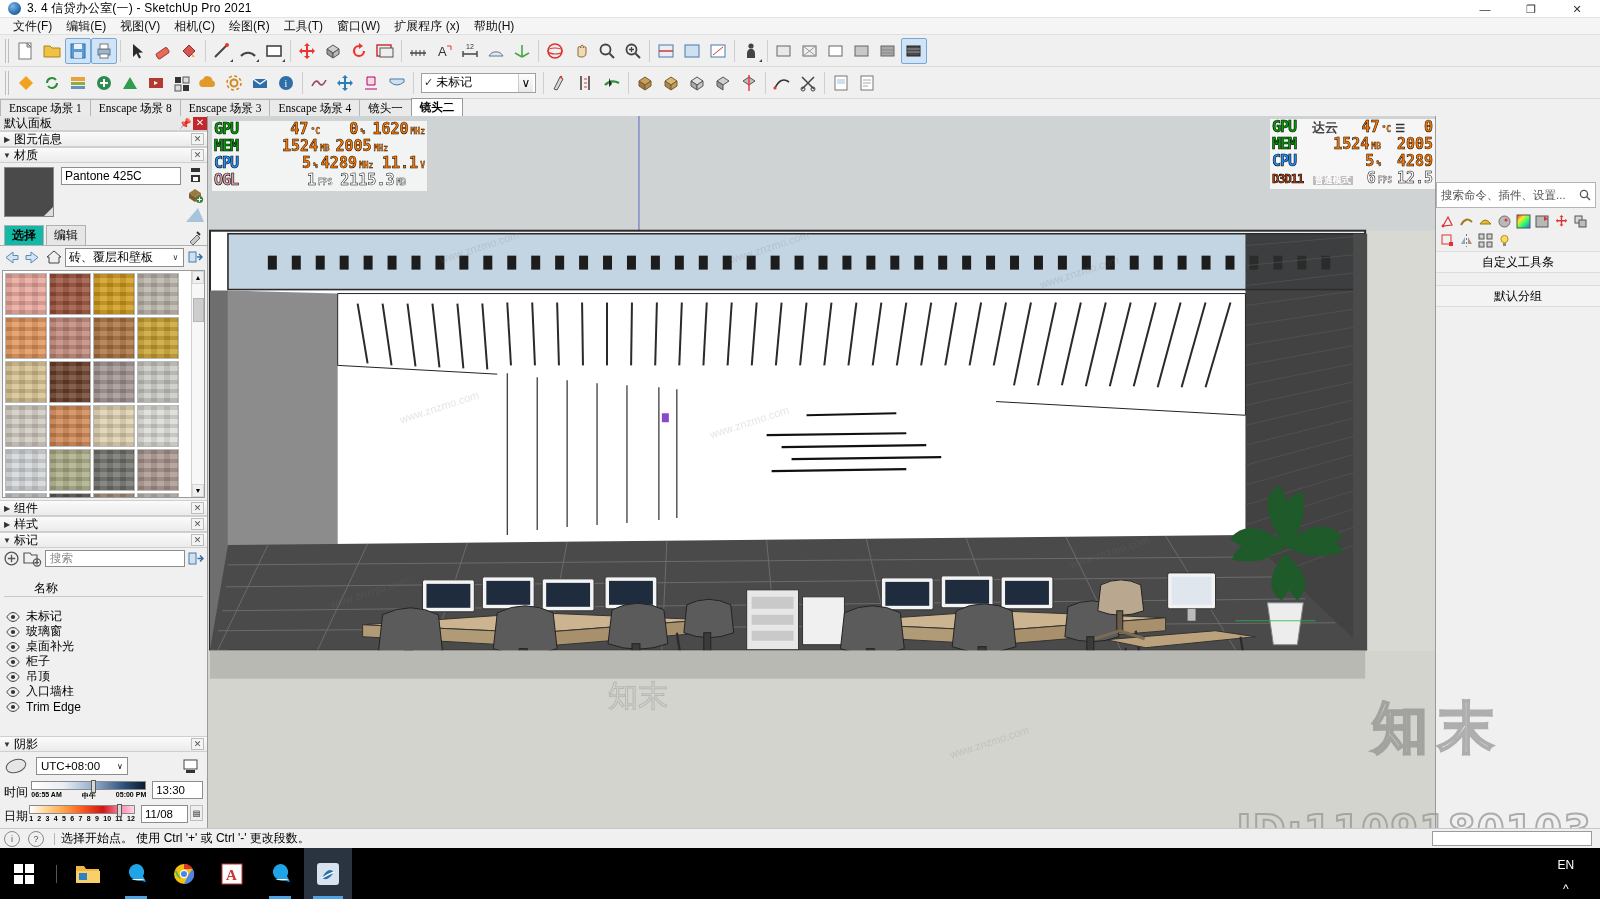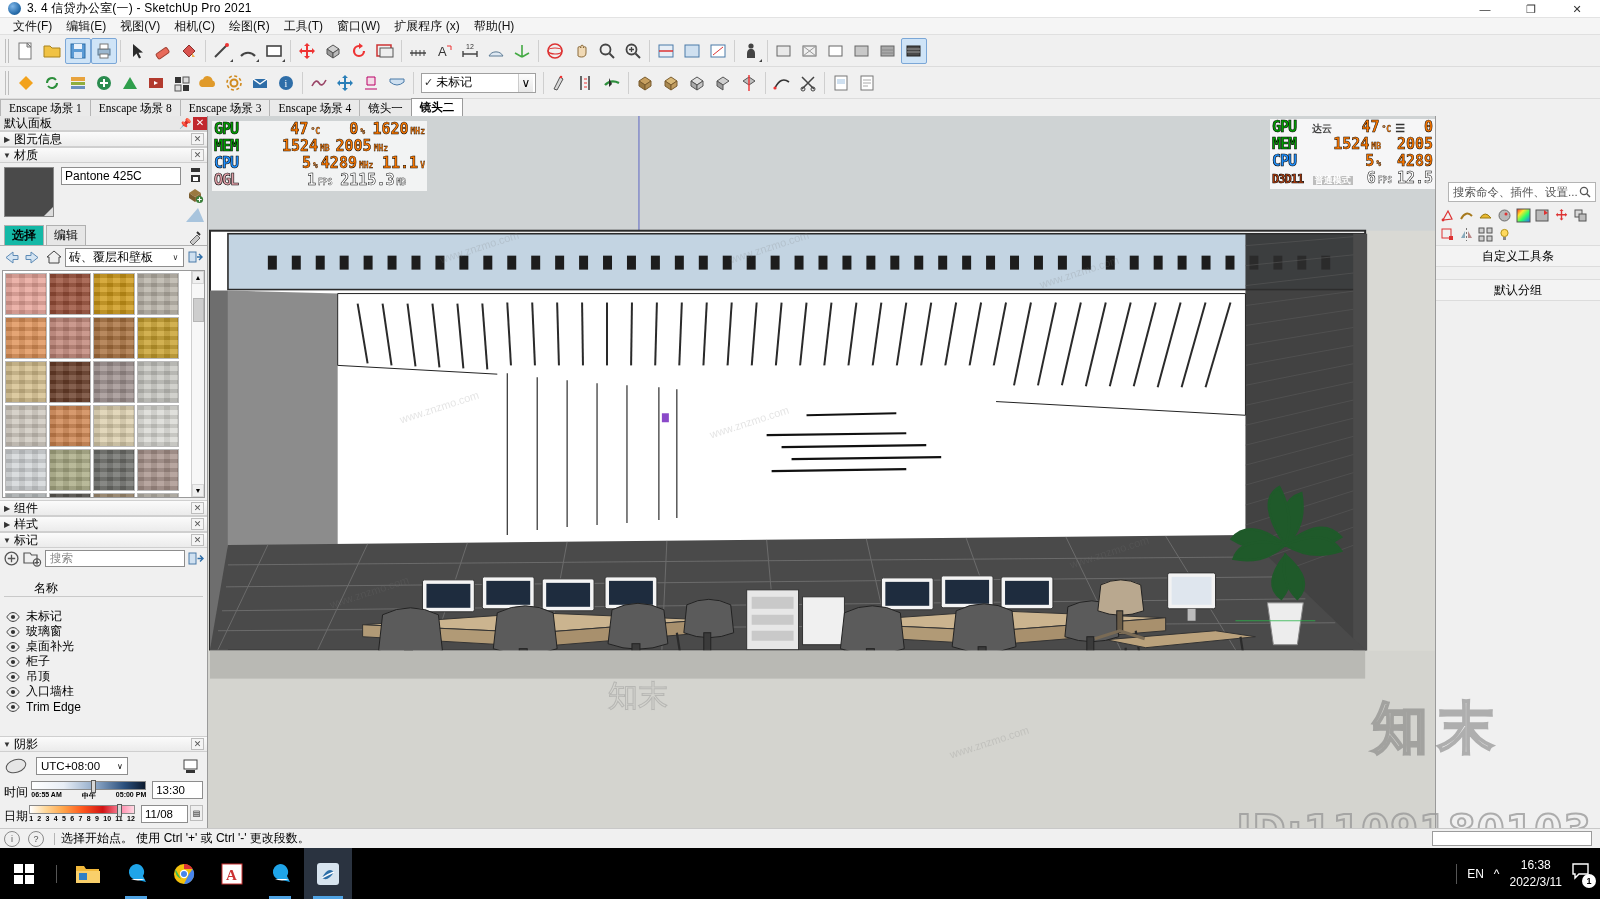--- a/index.html
+++ b/index.html
@@ -133,21 +133,21 @@
   .hud .lbl{ width:58px; font-size:15px; letter-spacing:-1px;
      -webkit-text-stroke:0.6px #000;}
   .hud .num{ font-size:15px; color:#ff7a00; text-align:right;
      -webkit-text-stroke:0.5px #000; }
   .hud .u{ font-size:8px; color:#ff7a00; margin-left:2px; -webkit-text-stroke:0.3px #000;}
   #hudL{ left:4px; top:5px; width:215px; padding:1px 2px;}
   #hudR{ right:0px; top:3px; width:165px; padding:1px 2px; background:rgba(255,255,255,.8);}
   
   #rightpanel{ width:165px; background:#f0f0f0; border-left:1px solid #9a9a9a;
      display:flex;flex-direction:column;}
-  #rpsearch{ height:20px;margin:4px 4px 2px 12px;border:1px solid #b4b4b4;background:#fff;
+  #rpsearch{ height:26px;margin:4px 4px 2px 0;border:1px solid #b4b4b4;background:#fff;
      display:flex;align-items:center;padding:0 4px;font-size:11.5px;color:#555;}
   #rpicons{ display:flex;flex-wrap:wrap;padding:2px 2px;gap:1px;}
   #rpicons .ri{ width:18px;height:18px;display:flex;align-items:center;justify-content:center;}
   .rpbar{ height:22px;display:flex;align-items:center;justify-content:center;font-size:12px;
      border-top:1px solid #dcdcdc;border-bottom:1px solid #dcdcdc;background:#f3f3f3;}
   
   #statusbar{ position:absolute; left:0; right:0; bottom:51px; height:20px;
      background:#f0f0f0; border-top:1px solid #c8c8c8; display:flex; align-items:center;
      font-size:12px;}
   #statusbar .sicon{width:16px;height:16px;border-radius:50%;border:1px solid #8a8a8a;
@@ -157,21 +157,21 @@
      border:1px solid #9b9b9b;}
   
   #taskbar{ position:absolute; left:0; right:0; bottom:0; height:51px; background:#000;
      display:flex;align-items:center;}
   #tbleft{display:flex;align-items:center;height:51px;}
   .tbitem{ width:48px;height:51px;display:flex;align-items:center;justify-content:center;position:relative;}
   .tbitem.act{ background:#2a3340;}
   .tbitem.act:after{content:"";position:absolute;bottom:0;left:9px;right:9px;height:3px;background:#4fa3e3;}
   .tbitem.run:after{content:"";position:absolute;bottom:0;left:13px;right:13px;height:3px;background:#4fa3e3;}
   #tbright{ margin-left:auto;display:flex;align-items:center;height:51px;color:#fff;
-     font-size:12px;padding-right:8px;gap:10px;}
+     font-size:12px;padding-right:8px;gap:10px;flex-direction:column;}
   #clock{ display:flex;flex-direction:column;align-items:center;line-height:1.35;font-size:12px;}
   
   .wm{ position:absolute; pointer-events:none; color:rgba(120,120,120,.20);
      font-size:11px; white-space:nowrap; transform:rotate(-18deg);}
   #bigwm{ position:absolute; right:96px; bottom:132px; font-size:56px; font-weight:bold;
      color:transparent; -webkit-text-stroke:2px rgba(120,120,120,.55);
      font-family:"DejaVu Sans", sans-serif; letter-spacing:10px; pointer-events:none;}
   #idwm{ position:absolute; right:8px; bottom:46px; font-size:40px; font-weight:bold;
      color:transparent; -webkit-text-stroke:2px rgba(150,150,150,.75);
      font-family:"DejaVu Sans", sans-serif; letter-spacing:1px; pointer-events:none;}
@@ -1192,21 +1192,21 @@
         <span class="num" style="width:44px;color:#fff">1</span>
           <span class="u" style="color:#fff">FPS</span>
         <span class="num" style="width:62px;color:#fff">2115.3</span>
           <span class="u" style="color:#fff">MB</span>
       </div>
     </div>
 
     <div class="hud" id="hudR">
       <div class="r">
         <span class="lbl" style="width:40px;color:#00a000">GPU</span>
-        <span style="font-size:10px;color:#444;-webkit-text-stroke:0">达云</span>
+        <span style="font-size:13px;color:#444;-webkit-text-stroke:0">达云</span>
         <span class="num" style="width:40px;margin-left:auto">47</span>
           <span class="u">°C</span>
         <span style="font-size:11px;margin:0 4px;color:#333;-webkit-text-stroke:0">☰</span>
         <span class="num" style="width:24px">0</span>
       </div>
       <div class="r">
         <span class="lbl" style="width:40px;color:#00a000">MEM</span>
         <span class="num" style="width:52px;margin-left:auto">1524</span>
           <span class="u">MB</span>
         <span class="num" style="width:52px">2005</span>

